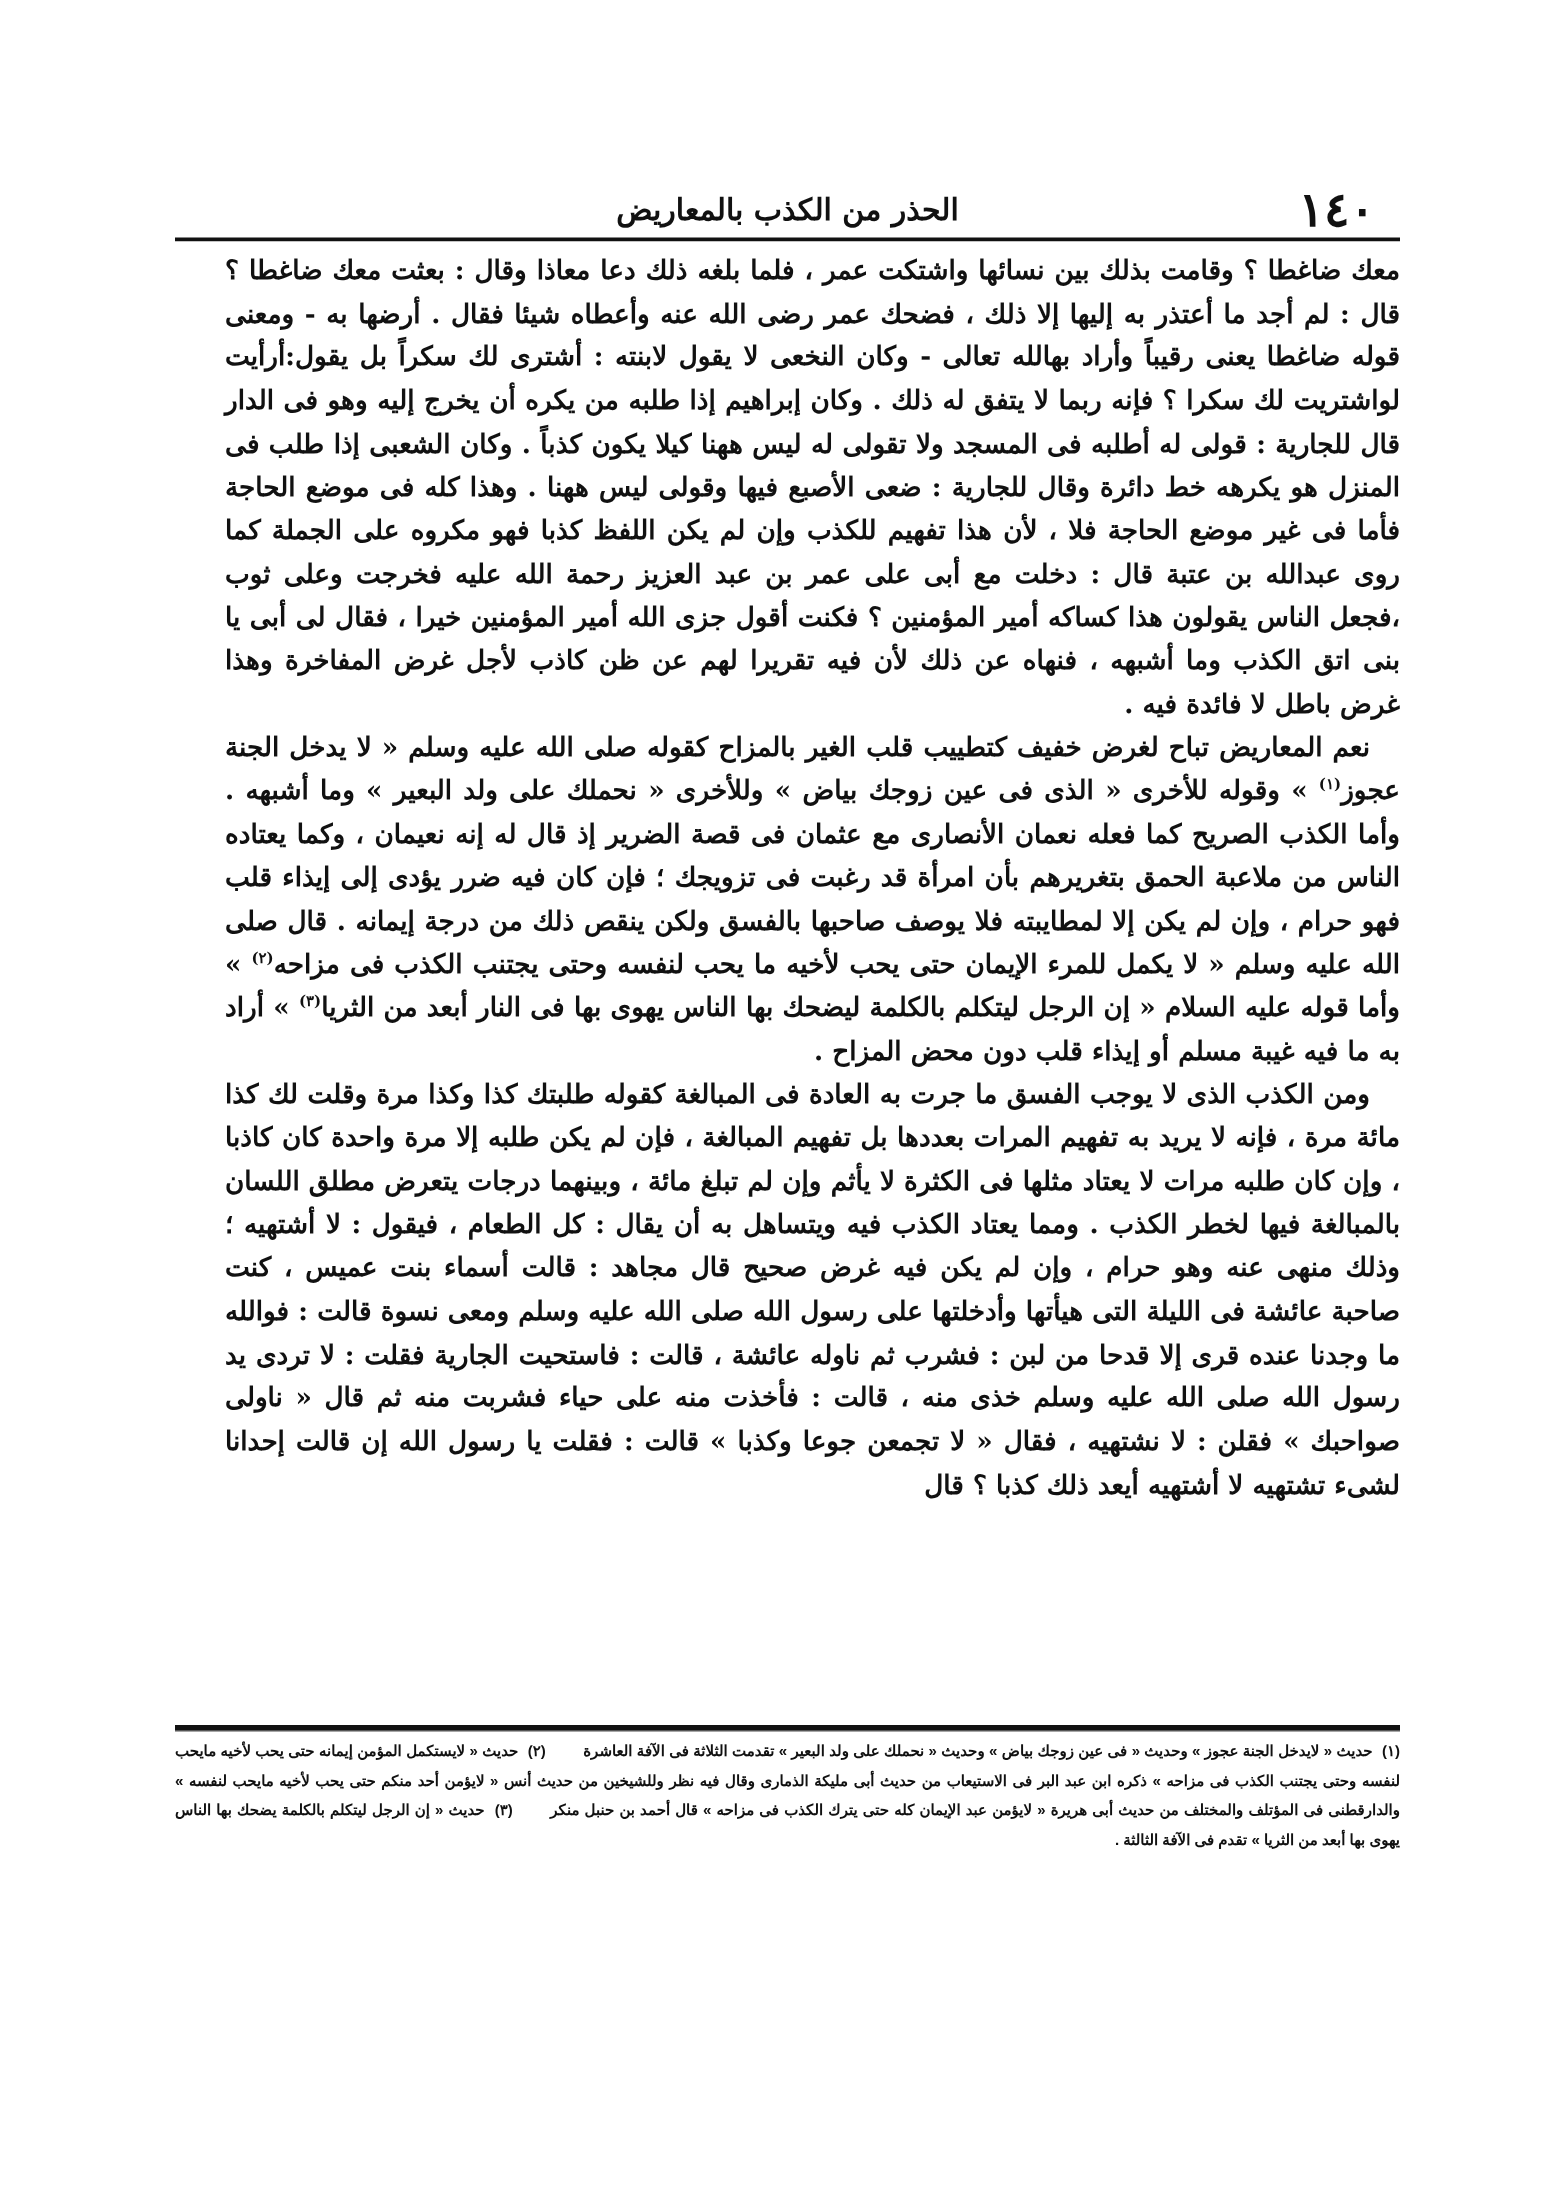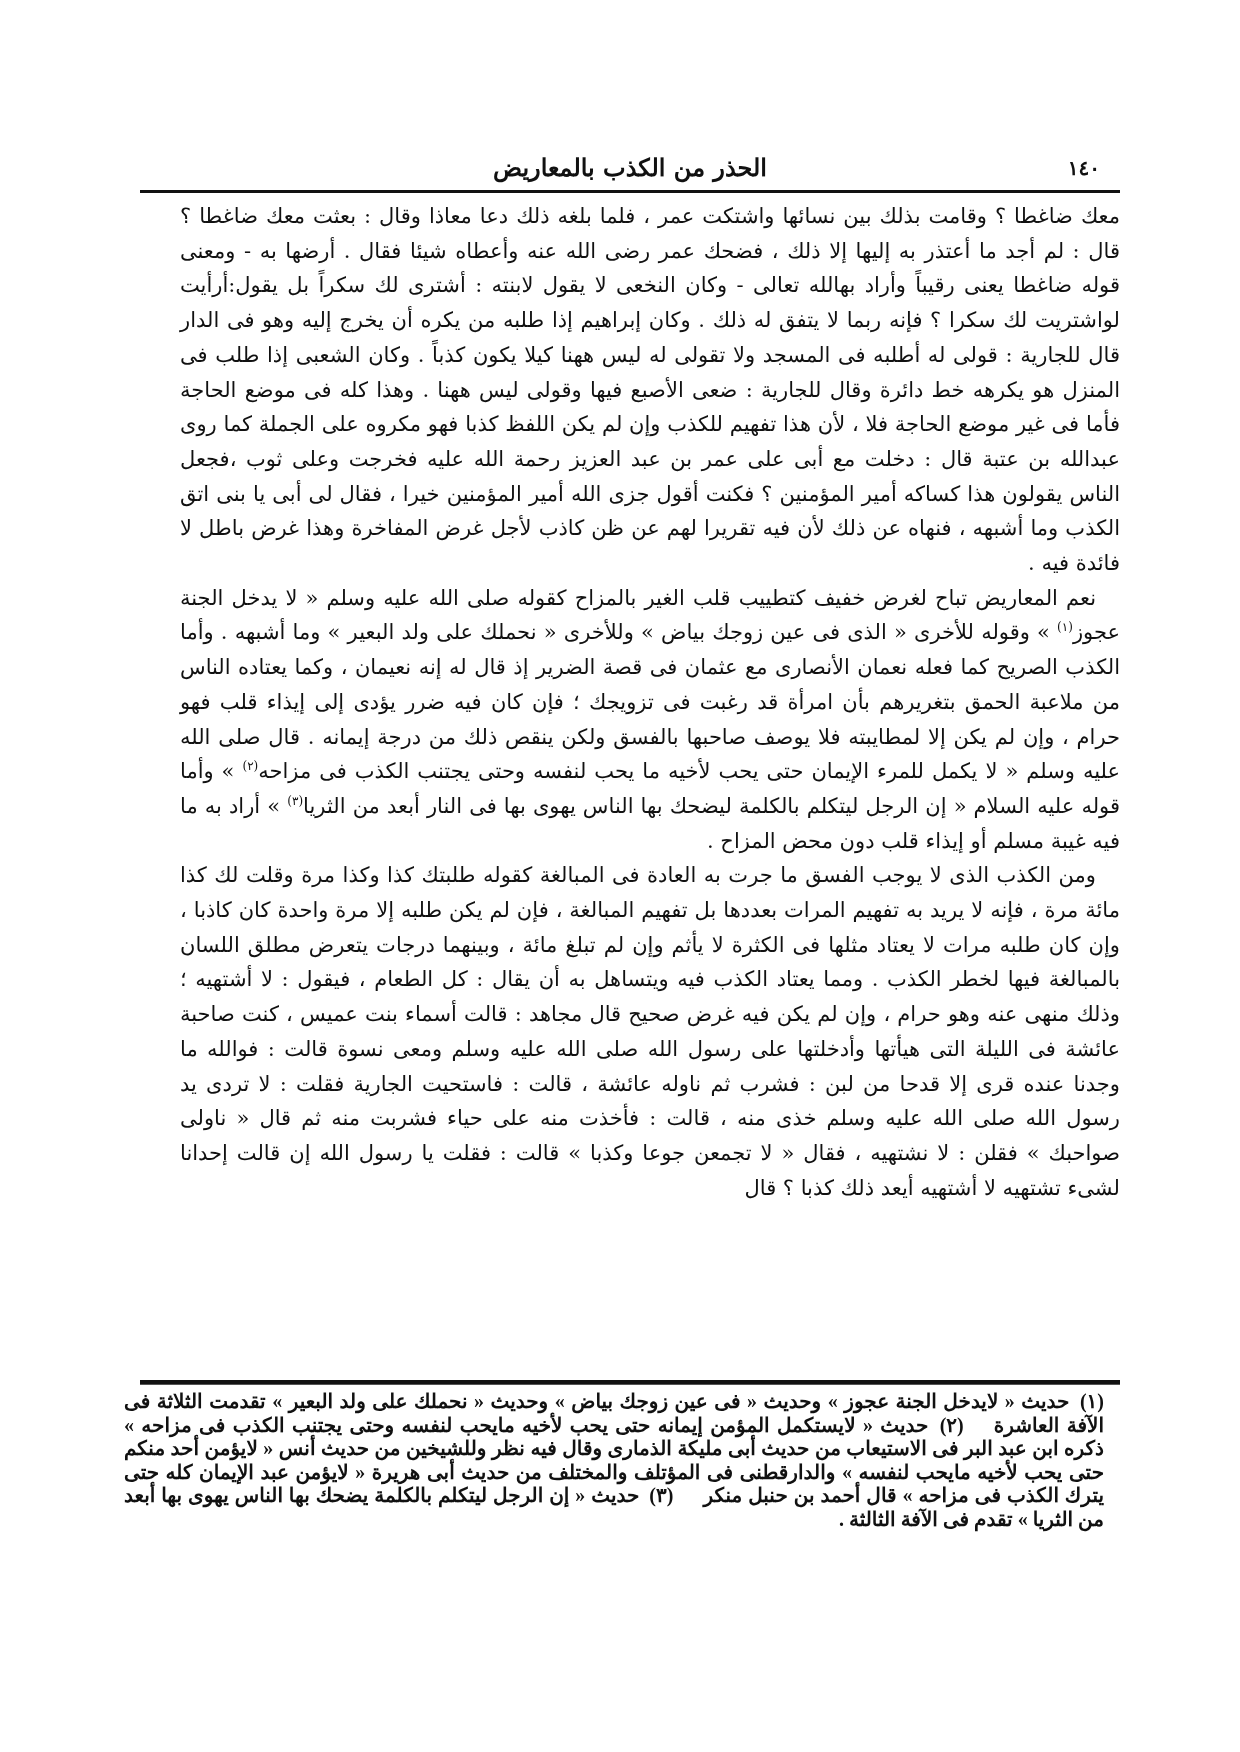--- a/index.html
+++ b/index.html
@@ -35,37 +35,37 @@
       font-weight: bold;
       line-height: 36px;
       padding-bottom: 2px;
       text-align: center;
     }
     .page-number {
       position: absolute;
       right: 20px;
       bottom: 2px;
       font-family: "DejaVu Serif", serif;
-      font-size: 20px;
+      font-size: 38px;
       font-weight: bold;
       line-height: 36px;
     }
     .header-rule {
       height: 3px;
       background: #111;
       margin-top: 2px;
       margin-bottom: 6px;
     }
     .body-text {
       font-family: "DejaVu Serif", serif;
       font-size: 21px;
       line-height: 34.7px;
       text-align: justify;
       text-align-last: auto;
-      font-weight: normal;
+      font-weight: bold;
       margin-left: 40px;
     }
     .body-text p {
       margin: 0;
     }
     .body-text p.indent {
       text-indent: 24px;
     }
     sup.fn-ref {
       font-size: 12px;
@@ -76,26 +76,26 @@
       position: absolute;
       left: 140px;
       top: 1380px;
       width: 980px;
       height: 4px;
       background: #111;
       border-bottom: 1px solid #555;
     }
     .footnotes {
       position: absolute;
-      left: 124px;
+      left: 140px;
       top: 1390px;
       width: 980px;
       direction: rtl;
-      font-family: Liberation Serif, serif;
-      font-size: 20px;
+      font-family: Liberation Sans, sans-serif;
+      font-size: 12px;
       line-height: 23.5px;
       text-align: justify;
       font-weight: bold;
     }
     .footnotes p {
       margin: 0;
     }
     .fn-num {
       margin-inline-end: 4px;
     }

